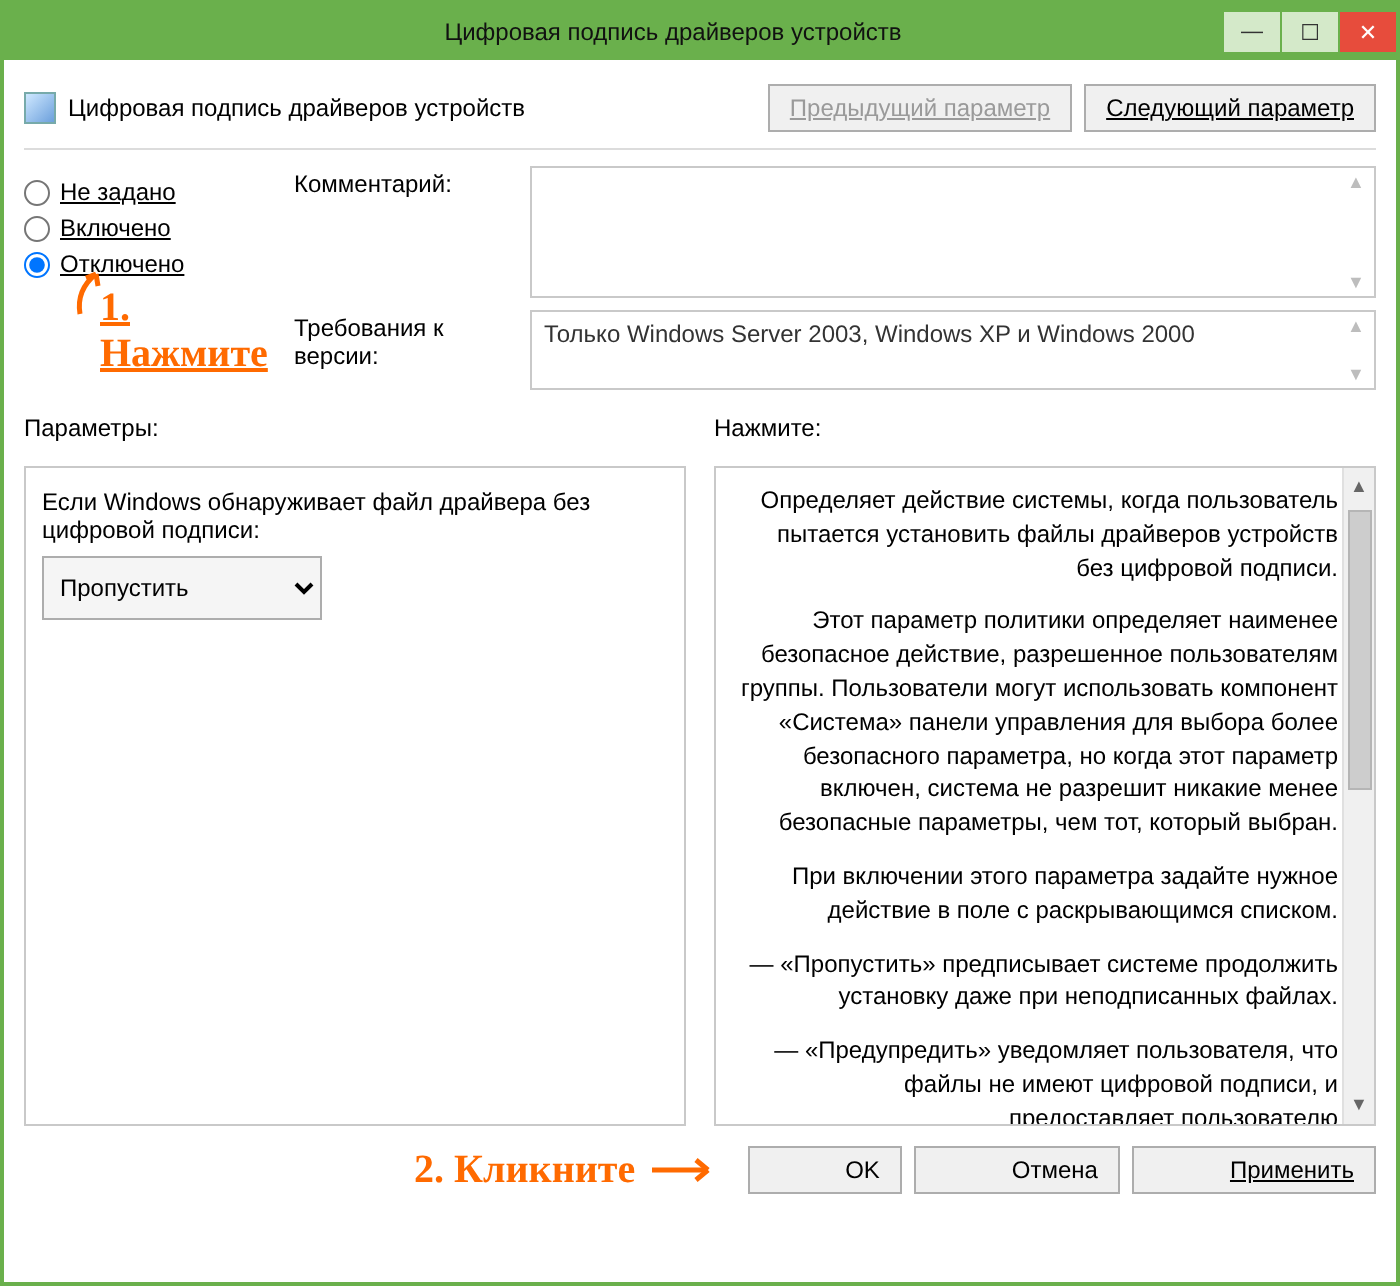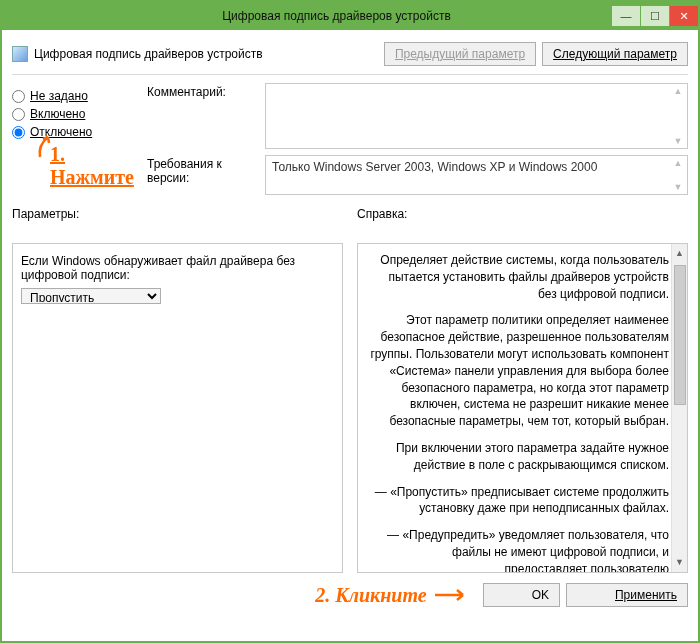--- a/index.html
+++ b/index.html
@@ -88,49 +88,49 @@
   .annot-text {
     font-family: "Comic Sans MS", cursive;
     color: #ff6a00; font-size: 20px; font-weight: bold;
   }
   .arrow1 {
     position: absolute; left: 4px; top: -6px; width: 30px; height: 24px;
   }
 
   .lower { display: flex; gap: 14px; margin-top: 12px; }
   .panel { flex: 1; display: flex; flex-direction: column; }
-  .panel-title { margin-bottom: 22px; }
+  .panel-title { margin-bottom: 12px; }
   .panel-box {
     border: 1px solid #c9c9c9; background: #fff;
     padding: 10px 8px; height: 330px;
   }
   .panel-box.help { padding: 8px 18px 8px 10px; overflow: hidden; position: relative; line-height: 1.4; }
   .help-inner p { margin: 0 0 10px 0; text-align: right; }
   .panel-params .panel-box { }
   .dropdown {
-    width: 140px; height: 16px;
+    width: 140px; height: 32px;
     border: 1px solid #adadad; background: #f5f5f5;
     font-family: inherit; font-size: 12px;
     padding: 1px 4px; margin-top: 6px;
   }
   .vscroll {
     position: absolute; right: 0; top: 0; bottom: 0; width: 16px;
     background: #f0f0f0; border-left: 1px solid #e0e0e0;
     display: flex; flex-direction: column; justify-content: space-between; align-items: center;
   }
   .vscroll .arr { font-size: 9px; color: #666; padding: 3px 0; }
   .vscroll .thumb { width: 12px; flex: 0 0 140px; background: #cdcdcd; border: 1px solid #b5b5b5; margin: 2px 0; }
 
   .footer {
     display: flex; justify-content: flex-end; align-items: center;
     gap: 6px; margin-top: 10px;
   }
   .footer .btn { min-width: 76px; padding-left: 48px; }
   .annot2 {
-    display: flex; align-items: center; gap: 6px; margin-right: 8px; font-style: italic;
+    display: flex; align-items: center; gap: 6px; margin-right: 8px;
   }
   .arrow2 { width: 36px; height: 16px; }
 </style>
 </head>
 <body>
 
 <div class="titlebar">
   <span style="width:50px"></span>
   <span class="title">Цифровая подпись драйверов устройств</span>
   <div class="winbtns">
@@ -208,21 +208,21 @@
     <div class="panel panel-params">
       <div class="panel-title">Параметры:</div>
       <div class="panel-box">
         <div>Если Windows обнаруживает файл драйвера без цифровой подписи:</div>
         <select class="dropdown">
           <option>Пропустить</option>
         </select>
       </div>
     </div>
     <div class="panel panel-help">
-      <div class="panel-title">Справка:</div>
+      <div class="panel-title">Нажмите:</div>
       <div class="panel-box help">
         <div class="help-inner">
           <p>Определяет действие системы, когда пользователь пытается установить файлы драйверов устройств без цифровой подписи.</p>
           <p>Этот параметр политики определяет наименее безопасное действие, разрешенное пользователям группы. Пользователи могут использовать компонент «Система» панели управления для выбора более безопасного параметра, но когда этот параметр включен, система не разрешит никакие менее безопасные параметры, чем тот, который выбран.</p>
           <p>При включении этого параметра задайте нужное действие в поле с раскрывающимся списком.</p>
           <p>— «Пропустить» предписывает системе продолжить установку даже при неподписанных файлах.</p>
           <p>— «Предупредить» уведомляет пользователя, что файлы не имеют цифровой подписи, и предоставляет пользователю</p>
         </div>
         <div class="vscroll">
           <div class="arr">▲</div>
@@ -236,16 +236,17 @@
 
   <div class="footer">
     <div class="annot2">
       <span class="annot-text">2. Кликните</span>
       <svg class="arrow2" viewBox="0 0 36 16">
         <path d="M2 8 L30 8" stroke="#ff6a00" stroke-width="2.5" fill="none"></path>
         <path d="M30 8 L24 3 M30 8 L24 13" stroke="#ff6a00" stroke-width="2.5" fill="none"></path>
       </svg>
     </div>
     <button class="btn">OK</button>
+    <button class="btn">Отмена</button>
     <button class="btn"><span class="ul">Применить</span></button>
   </div>
 
 </div>
 
 </body></html>

